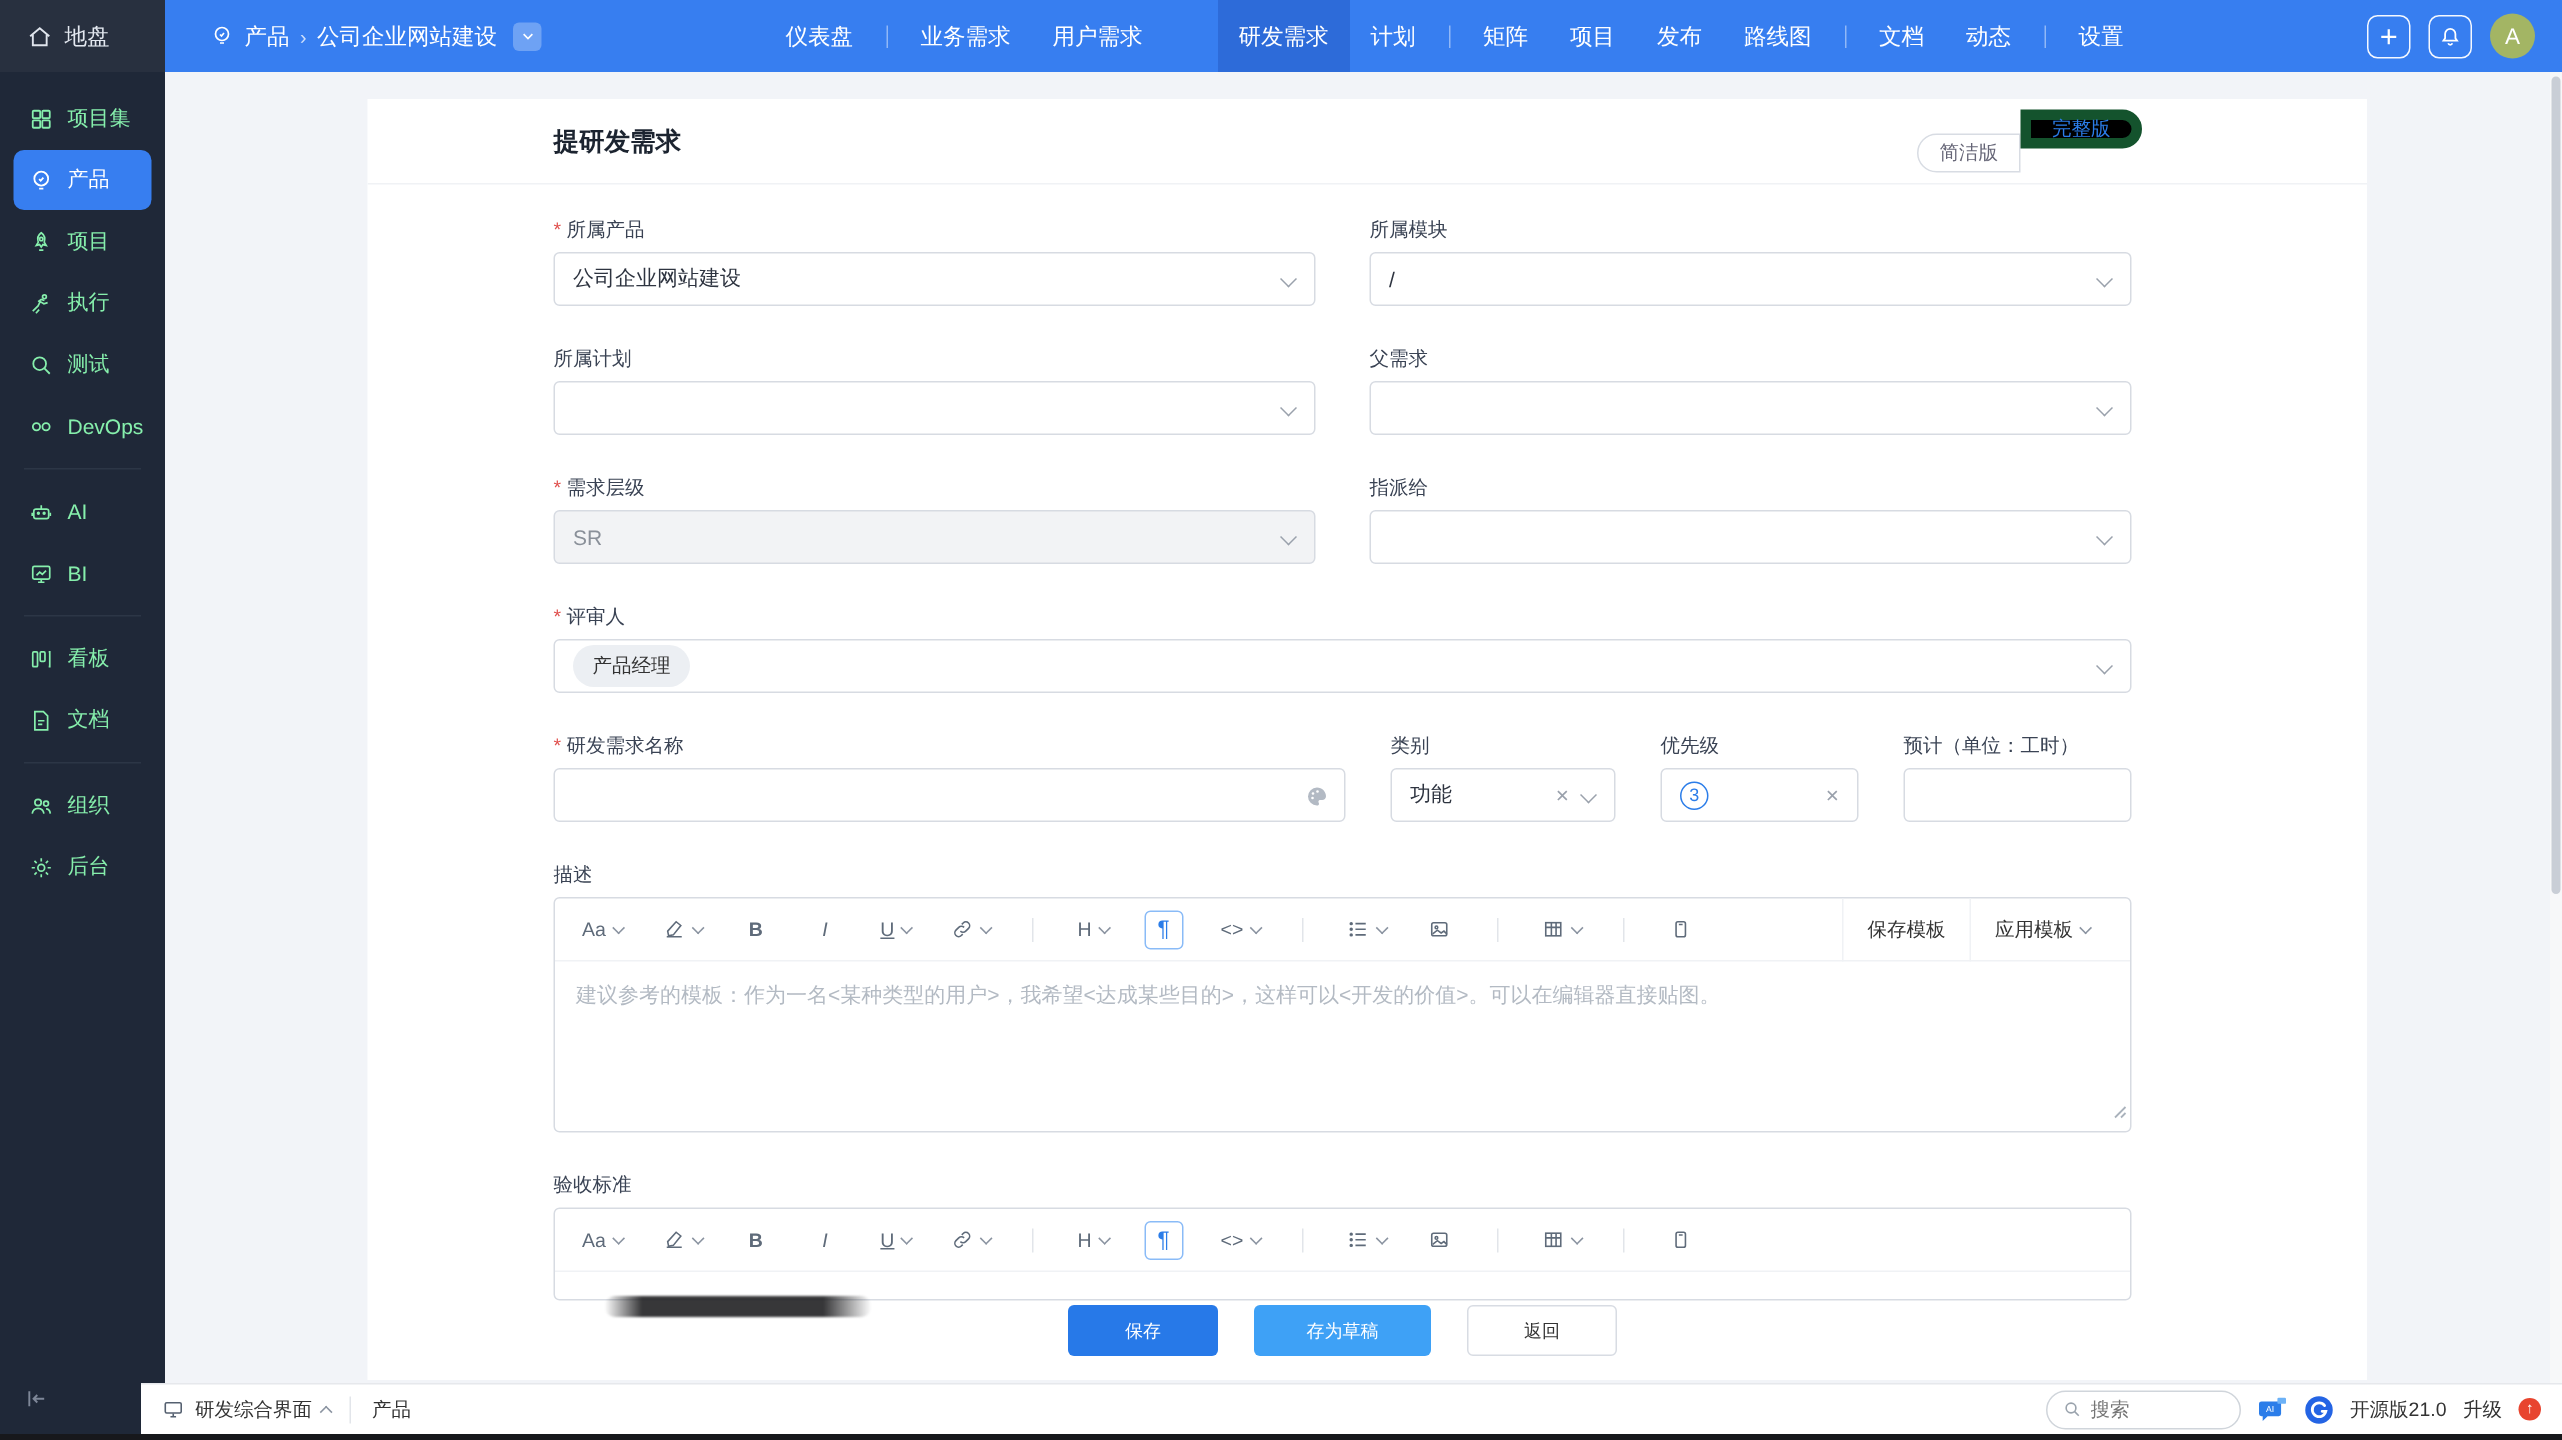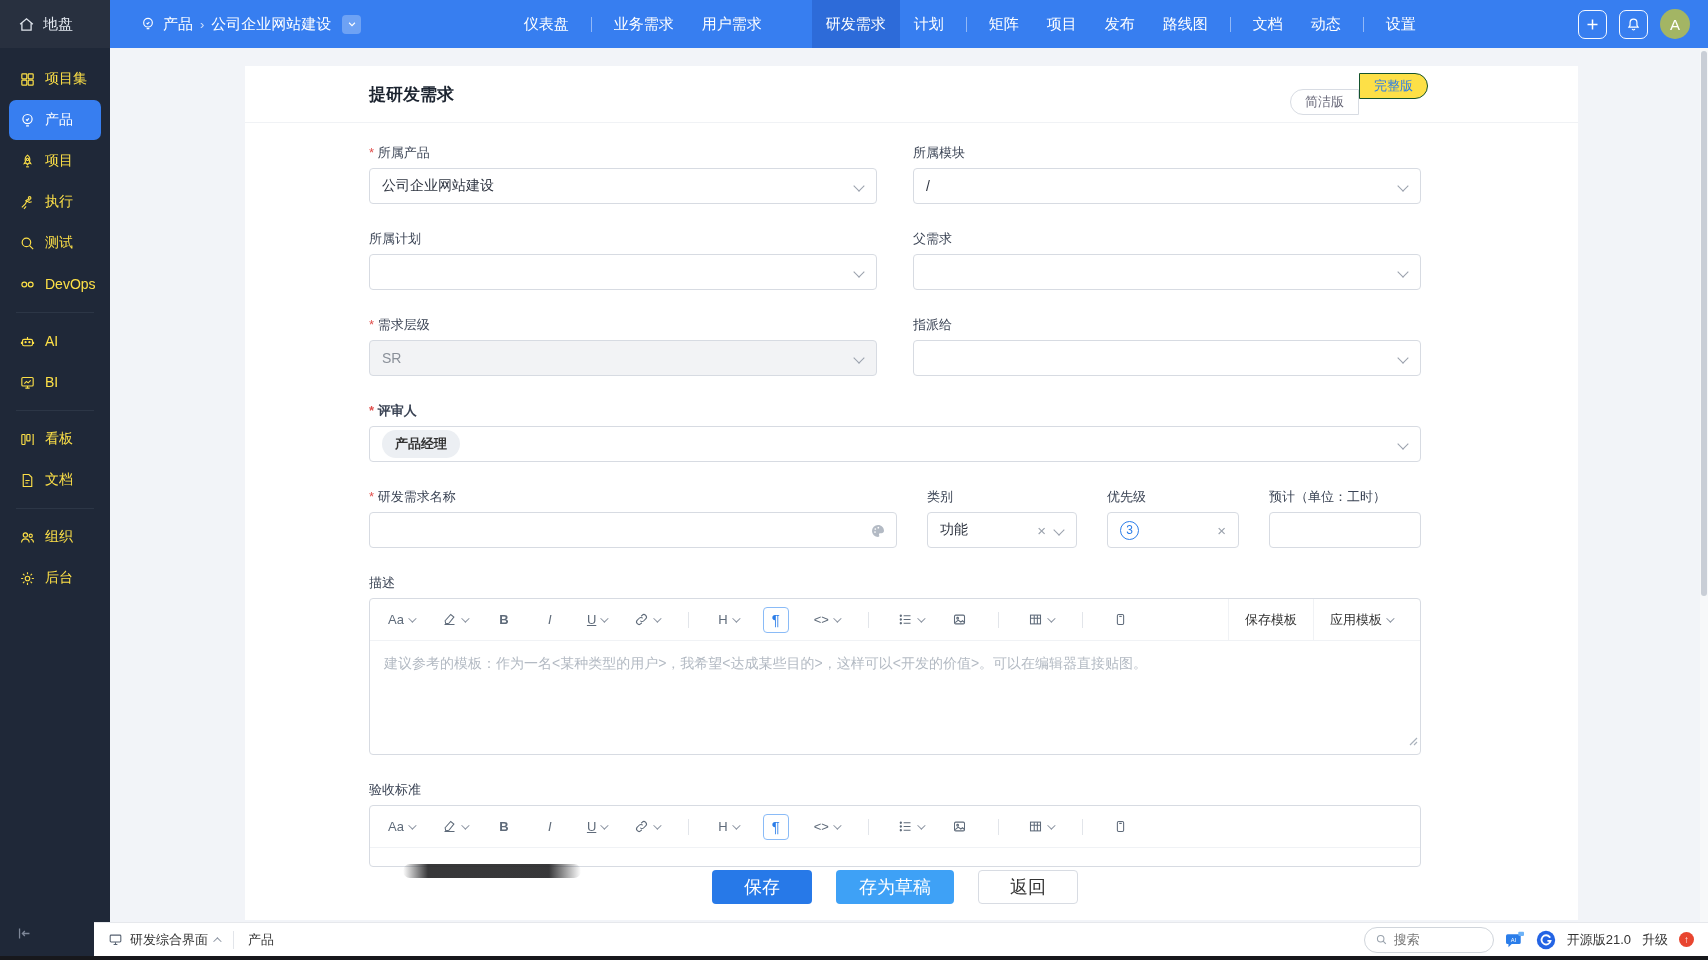--- a/index.html
+++ b/index.html
@@ -22,39 +22,39 @@
   .topactions { display:flex; align-items:center; gap:12px; margin:0 18px 0 0; }
   .sqbtn { width:29px; height:29px; border:1.6px solid rgba(255,255,255,.95); border-radius:7px;
     display:flex; align-items:center; justify-content:center; color:#fff; }
   .avatar { width:30px; height:30px; border-radius:50%; background:#a3b564; color:#fff;
     display:flex; align-items:center; justify-content:center; font-size:15px; }
 
   
   .sidebar { position:fixed; left:0; top:48px; bottom:0; width:110px; background:#1f2838;
     padding-top:10px; z-index:25; }
   .side-item { height:40px; margin:1px 9px; border-radius:7px; display:flex; align-items:center;
-    gap:9px; padding-left:10px; color:#fde047; font-size:14px; cursor:pointer; white-space:nowrap; }
+    gap:9px; padding-left:10px; color:#86efac; font-size:14px; cursor:pointer; white-space:nowrap; }
   .side-item.active { background:#377ef0; color:#fff; }
   .side-div { height:1px; background:#39435380; margin:8px 16px; }
   .collapse { position:fixed; left:16px; bottom:14px; color:#7e8798; z-index:26; }
 
   .ico { display:inline-flex; align-items:center; justify-content:center; }
   .ico svg { display:block; }
 
   
   .main { position:fixed; left:110px; top:48px; right:0; bottom:0; background:#f2f4f8; }
   .card { position:absolute; left:135px; top:18px; width:1333px; height:854px; background:#fff; overflow:hidden; }
   .card-header { height:57px; border-bottom:1px solid #f0f2f5; display:flex; align-items:center;
     padding:0 150px 0 124px; }
   .page-title { font-size:17px; font-weight:bold; color:#1c2430; }
   .toggle { margin-left:auto; display:flex; font-size:13px; }
   .tg { height:26px; padding:0 14px; display:flex; align-items:center; border:1px solid #d8dce3;
     color:#667; background:#fff; cursor:pointer; }
   .tg.left { border-radius:13px 0 0 13px;margin-top:16px; }
-  .tg.right { border-radius:0 13px 13px 0; border:1px solid #14532d; background:#fde047; color:#2b7de9; }
+  .tg.right { border-radius:0 13px 13px 0; border:7px solid #14532d; background:#000000; color:#2b7de9; }
 
   .form { padding:21px 157px 0 124px; }
   .grid2 { display:grid; grid-template-columns:1fr 1fr; column-gap:36px; margin-bottom:26px; }
   .gridname { display:grid; grid-template-columns:1fr 150px 132px 152px; column-gap:30px; margin-bottom:26px; }
   .field label { display:block; font-size:13px; color:#3a4354; margin-bottom:6px; height:18px; line-height:18px; }
   .field label.req::before { content:"* "; color:#e0504d; }
   .control { position:relative; height:36px; border:1px solid #d7dbe2; border-radius:4px; background:#fff;
     display:flex; align-items:center; padding:0 30px 0 12px; font-size:14px; color:#2e3440; }
   .control.noarrow { padding-right:12px; }
   .control.disabled { background:#f2f3f5; color:#8a9099; }
@@ -76,21 +76,21 @@
   .tbtn.active-p { border:1px solid #8abbf7; border-radius:4px; color:#2b7de9; width:26px; font-size:15px; }
   .tsep { width:1px; height:16px; background:#e2e5ea; margin:0 7px; }
   .tb-right { margin-left:auto; display:flex; align-items:center; font-size:13px; color:#333; height:42px; }
   .tb-right .vline { width:1px; height:42px; background:#f0f2f5; margin:0 0; }
   .tb-txtbtn { padding:0 16px; height:42px; display:flex; align-items:center; cursor:pointer; white-space:nowrap; }
   .ed-body { position:relative; height:113px; padding:11px 14px; font-size:14px; color:#b3bac3; line-height:1.6; }
   .resize-handle { position:absolute; right:2px; bottom:2px; }
   .editor.cut { height:62px; overflow:hidden; }
 
   .footer-row { display:flex; justify-content:center; gap:24px; margin-top:3px; position:relative; }
-  .btn { height:34px; border-radius:4px; font-size:18px; display:flex; align-items:center; justify-content:center; cursor:pointer; }
+  .btn { height:34px; border-radius:4px; font-size:12px; display:flex; align-items:center; justify-content:center; cursor:pointer; }
   .btn-save { width:100px; background:#2779e8; color:#fff; }
   .btn-draft { width:118px; background:#3ea1f6; color:#fff; }
   .btn-back { width:100px; background:#fff; border:1px solid #d8dce3; color:#333; }
   .smudge { position:absolute; left:158px; top:798px; width:178px; height:14px; border-radius:7px;
     background:linear-gradient(90deg,rgba(20,20,20,0),rgba(28,28,30,.88) 14%,rgba(28,28,30,.88) 82%,rgba(20,20,20,0));
     filter:blur(.6px); }
 
   
   .bottombar { position:fixed; left:94px; right:0; bottom:4px; height:34px; background:#fff;
     border-top:1px solid #e6e8ec; display:flex; align-items:center; padding:0 14px; z-index:28; font-size:13px; color:#333; }
@@ -356,21 +356,21 @@
         </div>
         <div class="field">
           <label>指派给</label>
           <div class="control">
             <span></span>
             <span class="chev"></span>
           </div>
         </div>
       </div>
 
-      <div class="field" style="margin-bottom:26px;font-weight:bold;">
+      <div class="field" style="margin-bottom:26px;">
         <label class="req">评审人</label>
         <div class="control">
           <span class="tagpill">产品经理</span>
           <span class="chev"></span>
         </div>
       </div>
 
       <div class="gridname">
         <div class="field">
           <label class="req">研发需求名称</label>

